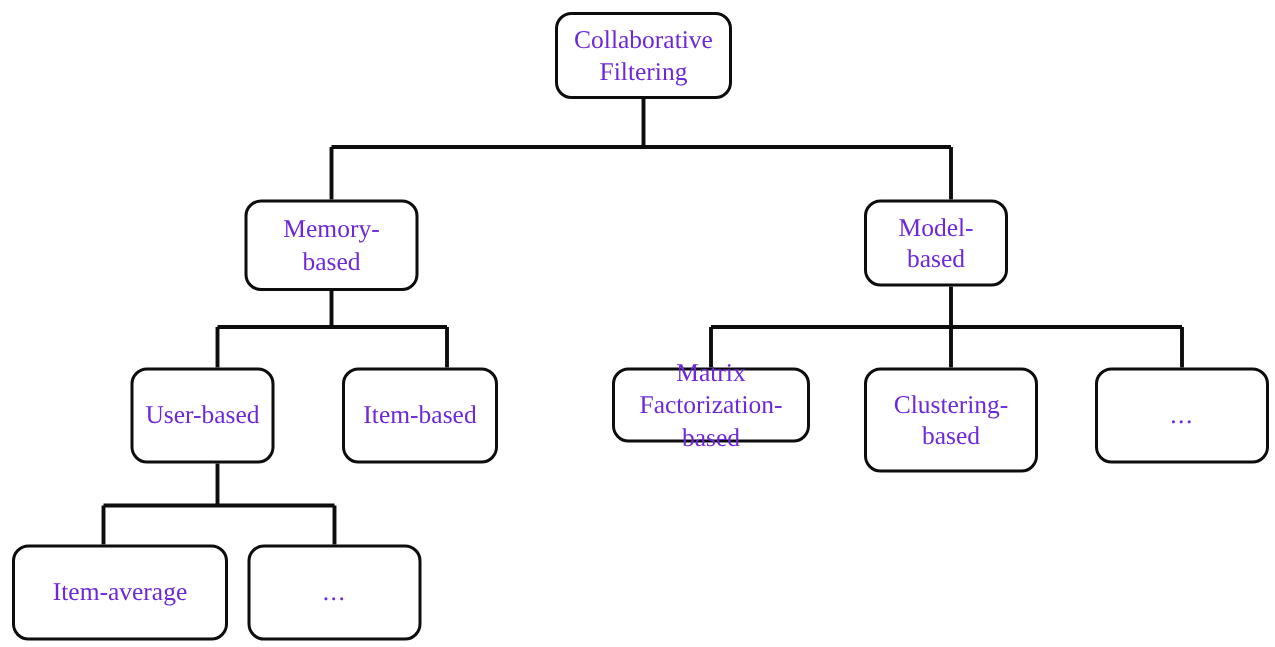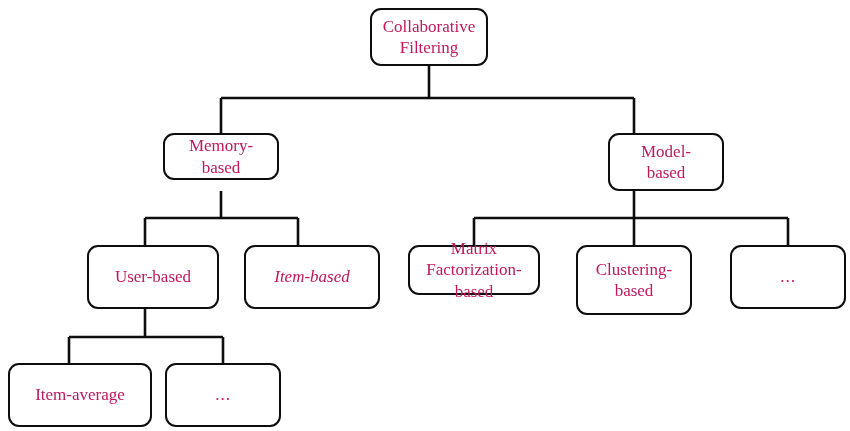--- a/index.html
+++ b/index.html
@@ -25,21 +25,21 @@
   .node {
     position: absolute;
     box-sizing: border-box;
     border: 2.6px solid #0d0d0d;
     border-radius: 11px;
     background: #ffffff;
     display: flex;
     align-items: center;
     justify-content: center;
     text-align: center;
-    color: #be185d;
+    color: #6d28d9;
     font-size: 17px;
     line-height: 1.24;
     z-index: 2;
     padding: 2px 4px;
     white-space: pre-line;
   }
   .node.ellipsis {
     font-size: 17px;
     letter-spacing: 1px;
   }
@@ -70,29 +70,29 @@
       <path d="M145,309 L145,337"></path>
       <path d="M69,337 L223,337"></path>
       <path d="M69,337 L69,363"></path>
       <path d="M223,337 L223,363"></path>
     </g>
   </svg>
 
   <div class="node" style="left:370px; top:8px; width:118px; height:58px;">Collaborative
 Filtering</div>
 
-  <div class="node" style="left:163px; top:133px; width:116px; height:47px;">Memory-
+  <div class="node" style="left:163px; top:133px; width:116px; height:61px;">Memory-
 based</div>
 
-  <div class="node" style="left:576px; top:133px; width:116px; height:58px;margin-left:32px;">Model-
+  <div class="node" style="left:576px; top:133px; width:96px; height:58px;">Model-
 based</div>
 
-  <div class="node" style="left:87px; top:245px; width:132px; height:64px;">User-based</div>
+  <div class="node" style="left:87px; top:245px; width:96px; height:64px;">User-based</div>
 
-  <div class="node" style="left:244px; top:245px; width:136px; height:64px;font-style:italic;">Item-based</div>
+  <div class="node" style="left:228px; top:245px; width:104px; height:64px;">Item-based</div>
 
   <div class="node" style="left:408px; top:245px; width:132px; height:50px;">Matrix
 Factorization-
 based</div>
 
   <div class="node" style="left:576px; top:245px; width:116px; height:70px;">Clustering-
 based</div>
 
   <div class="node ellipsis" style="left:730px; top:245px; width:116px; height:64px;">...</div>
 

